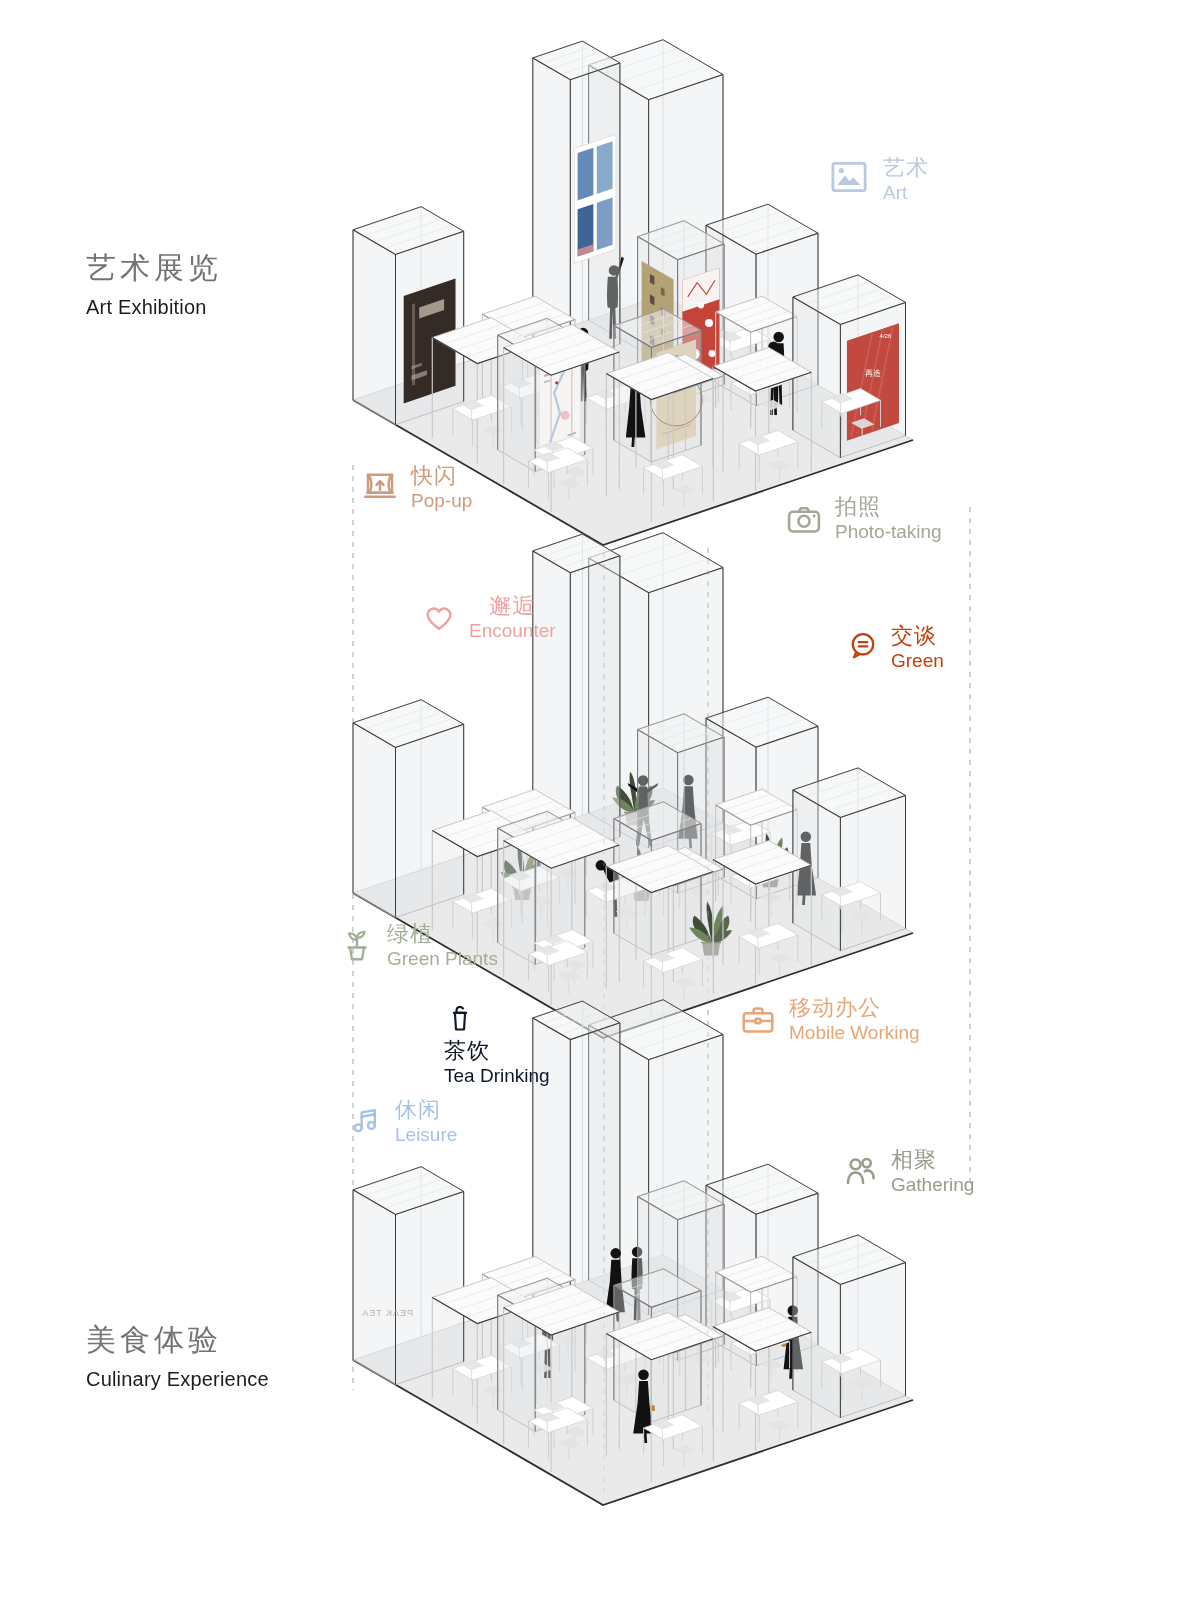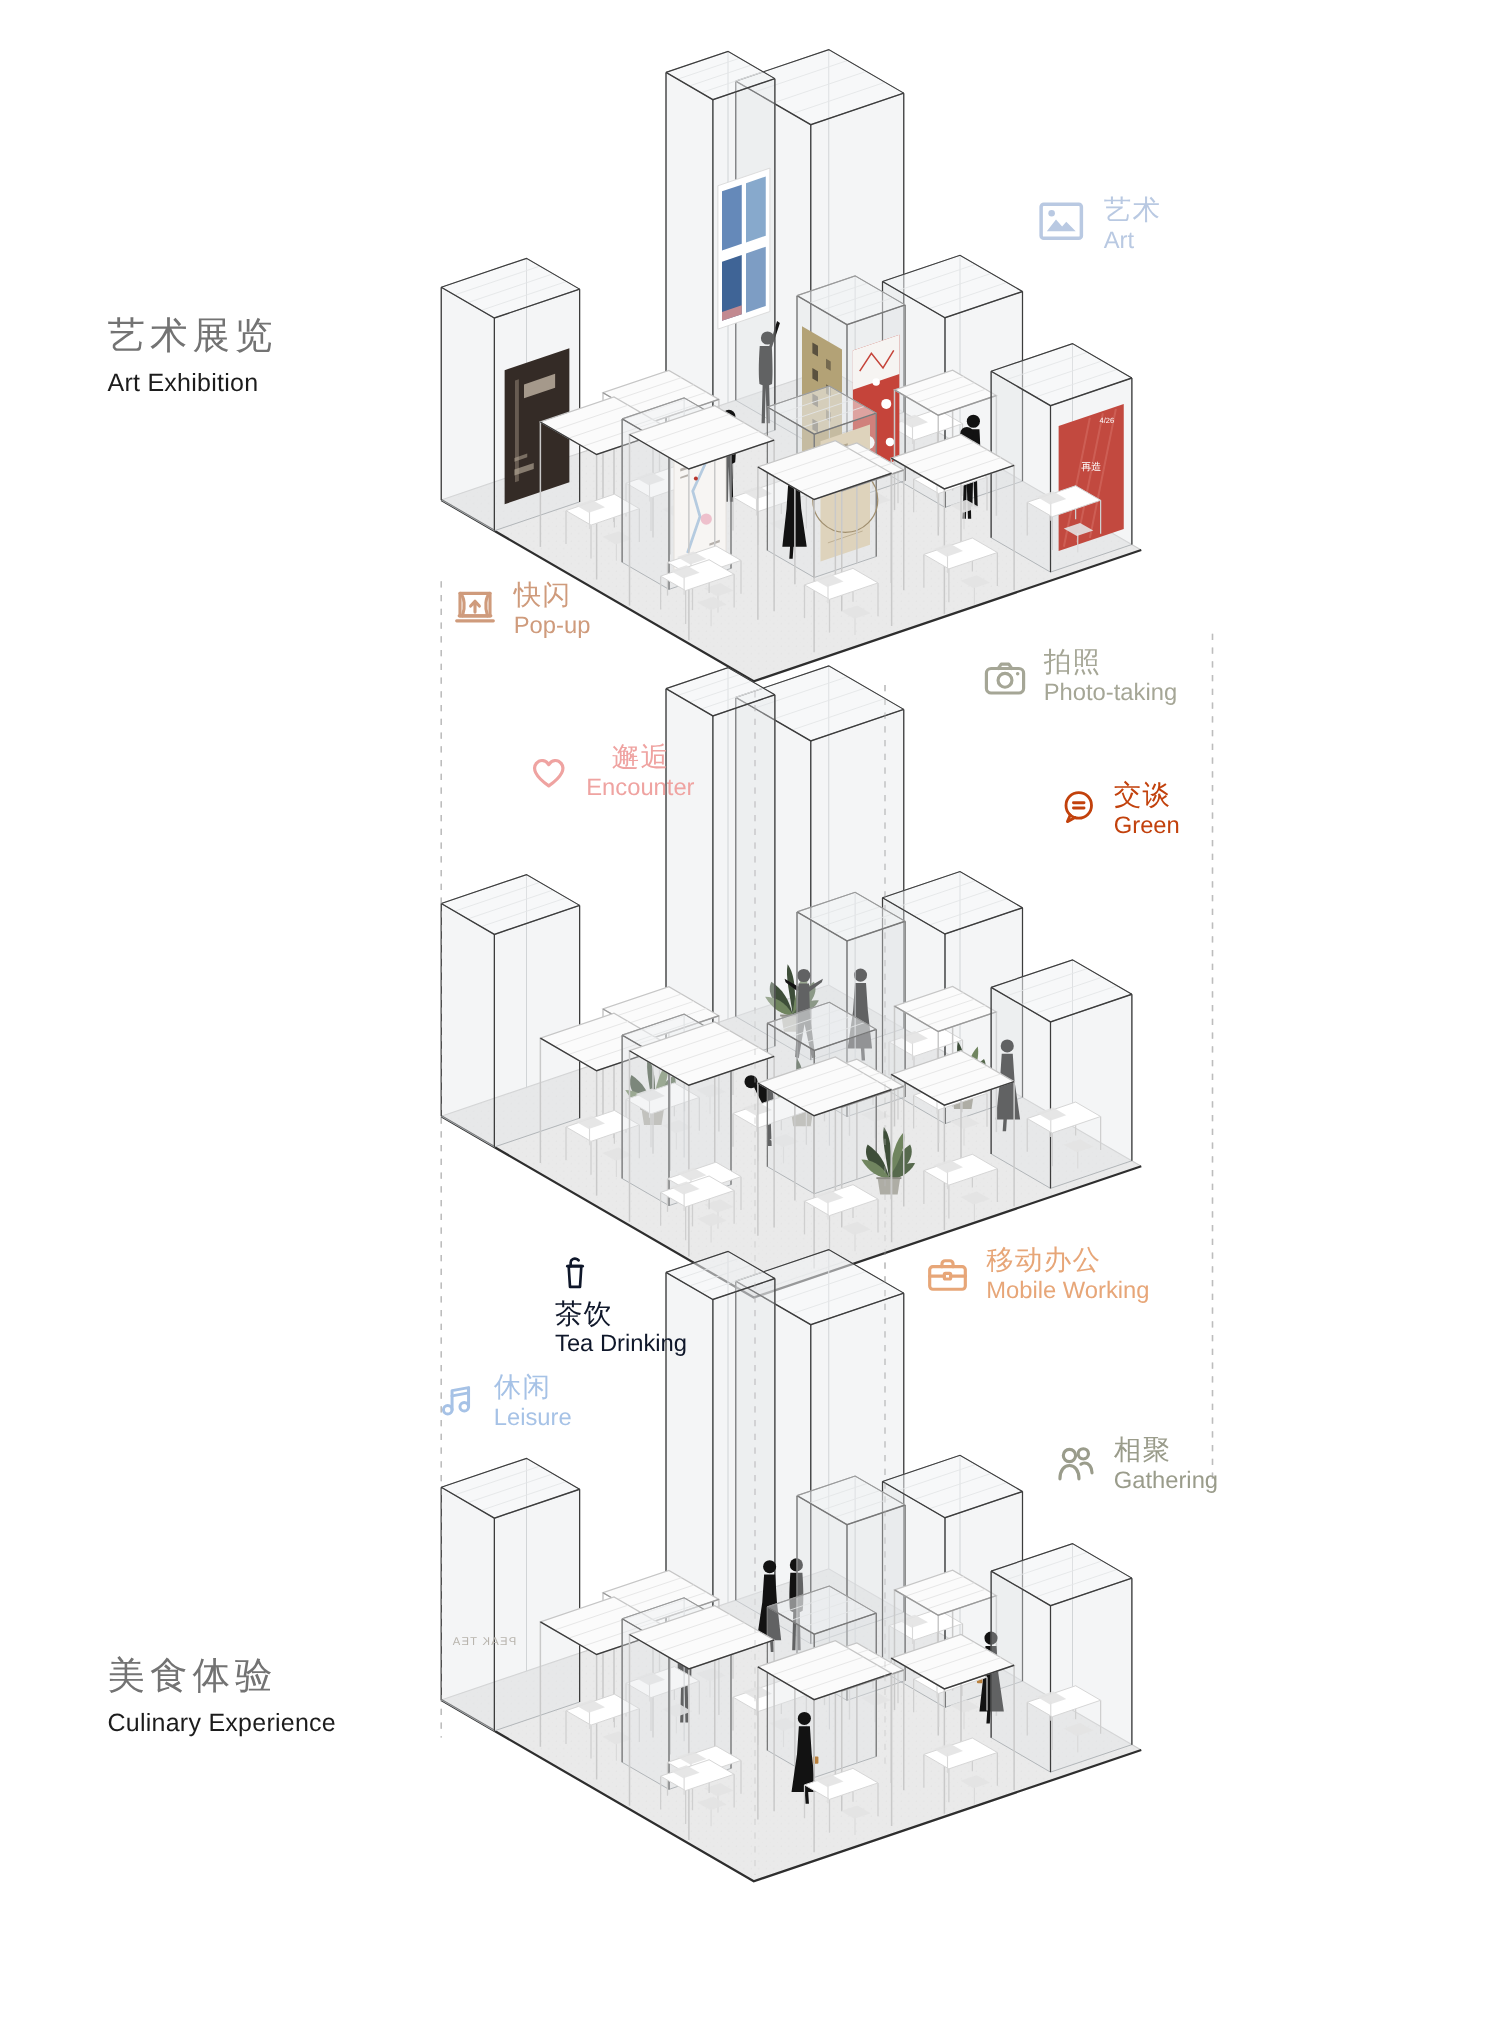--- a/index.html
+++ b/index.html
@@ -12,21 +12,21 @@
   .section-title .en{font-size:20px;margin-top:7px;letter-spacing:0.2px;color:#1c1c1c;}
   .t1{left:86px;top:248px;} .t2{left:86px;top:802px;} .t3{left:86px;top:1320px;}
   .ann{position:absolute;display:flex;align-items:flex-start;}
   .ann-icon{flex:0 0 auto;margin-right:11px;}
   .ann-icon svg{display:block;width:100%;height:100%;}
   .ann-text{display:flex;flex-direction:column;}
   .ann-text .zh{font-size:22px;line-height:27px;letter-spacing:1px;}
   .ann-text .en{font-size:19px;line-height:24px;}
   .ann-art{left:826px;top:154px;}        .ann-art .ann-icon{width:46px;height:42px;margin-top:2px;}
   .ann-popup{left:360px;top:462px;}      .ann-popup .ann-icon{width:40px;height:40px;margin-top:5px;}
-  .ann-photo{left:784px;top:516px;}      .ann-photo .ann-icon{width:40px;height:38px;margin-top:8px;}
+  .ann-photo{left:784px;top:493px;}      .ann-photo .ann-icon{width:40px;height:38px;margin-top:8px;}
   .ann-encounter{left:420px;top:592px;text-align:center;}  .ann-encounter .ann-icon{width:38px;height:36px;margin-top:7px;}
   .ann-chat{left:846px;top:622px;}       .ann-chat .ann-icon{width:34px;height:34px;margin-top:7px;}
   .ann-green{left:338px;top:920px;}      .ann-green .ann-icon{width:38px;height:40px;margin-top:5px;}
   .ann-tea{left:444px;top:994px;}        .ann-tea .ann-icon{width:32px;height:38px;margin-top:5px;}
   .ann-mobile{left:738px;top:994px;}     .ann-mobile .ann-icon{width:40px;height:38px;margin-top:7px;}
   .ann-leisure{left:348px;top:1096px;}   .ann-leisure .ann-icon{width:36px;height:36px;margin-top:6px;}
   .ann-gather{left:840px;top:1106px;margin-top:40px;}    .ann-gather .ann-icon{width:40px;height:38px;margin-top:6px;}
 </style>
 </head>
 <body>
@@ -1094,20 +1094,35 @@
         <path d="M7.2 16.2 L5.6 20 L9.9 17.7"></path>
         <path d="M9 9.3 H15 M9 12.3 H15"></path>
       </svg>
       </span>
     <span class="ann-text">
         <span class="zh">交谈</span>
         <span class="en">Green</span>
       </span>
   </div>
 
+  <div class="ann ann-green" style="color: rgb(163, 176, 149);">
+    <span class="ann-icon">
+      <svg viewBox="0 0 24 24" fill="none" stroke="currentColor" stroke-width="1.5" stroke-linecap="round" stroke-linejoin="round">
+        <path d="M6.6 13.6 H17.4"></path>
+        <path d="M7.6 13.6 L8.8 21 H15.2 L16.4 13.6"></path>
+        <path d="M12 13.2 V7.2"></path>
+        <path d="M12 8.8 C9.6 9 7.4 7.4 7 4.7 C9.8 4.5 11.8 6.3 12 8.8 Z"></path>
+        <path d="M12 7.2 C12.3 5.2 14 3.6 16.7 3.7 C16.5 6.3 14.3 7.8 12 7.2 Z"></path>
+      </svg>
+      </span>
+    <span class="ann-text">
+        <span class="zh">绿植</span>
+        <span class="en">Green Plants</span>
+      </span>
+  </div>
 
   <div class="ann ann-tea" style="color: #0f172a; flex-direction: column;">
     <span class="ann-icon">
       <svg viewBox="0 0 24 24" fill="none" stroke="currentColor" stroke-width="1.6" stroke-linecap="round" stroke-linejoin="round">
         <path d="M8.2 8.2 H15.8 L15 20.6 H9 Z"></path>
         <path d="M7.4 8.2 H16.6"></path>
         <path d="M9.4 8.2 V6 C9.4 4.2 11.5 3.1 13.2 4 L14.2 4.7"></path>
       </svg>
       </span>
     <span class="ann-text">

